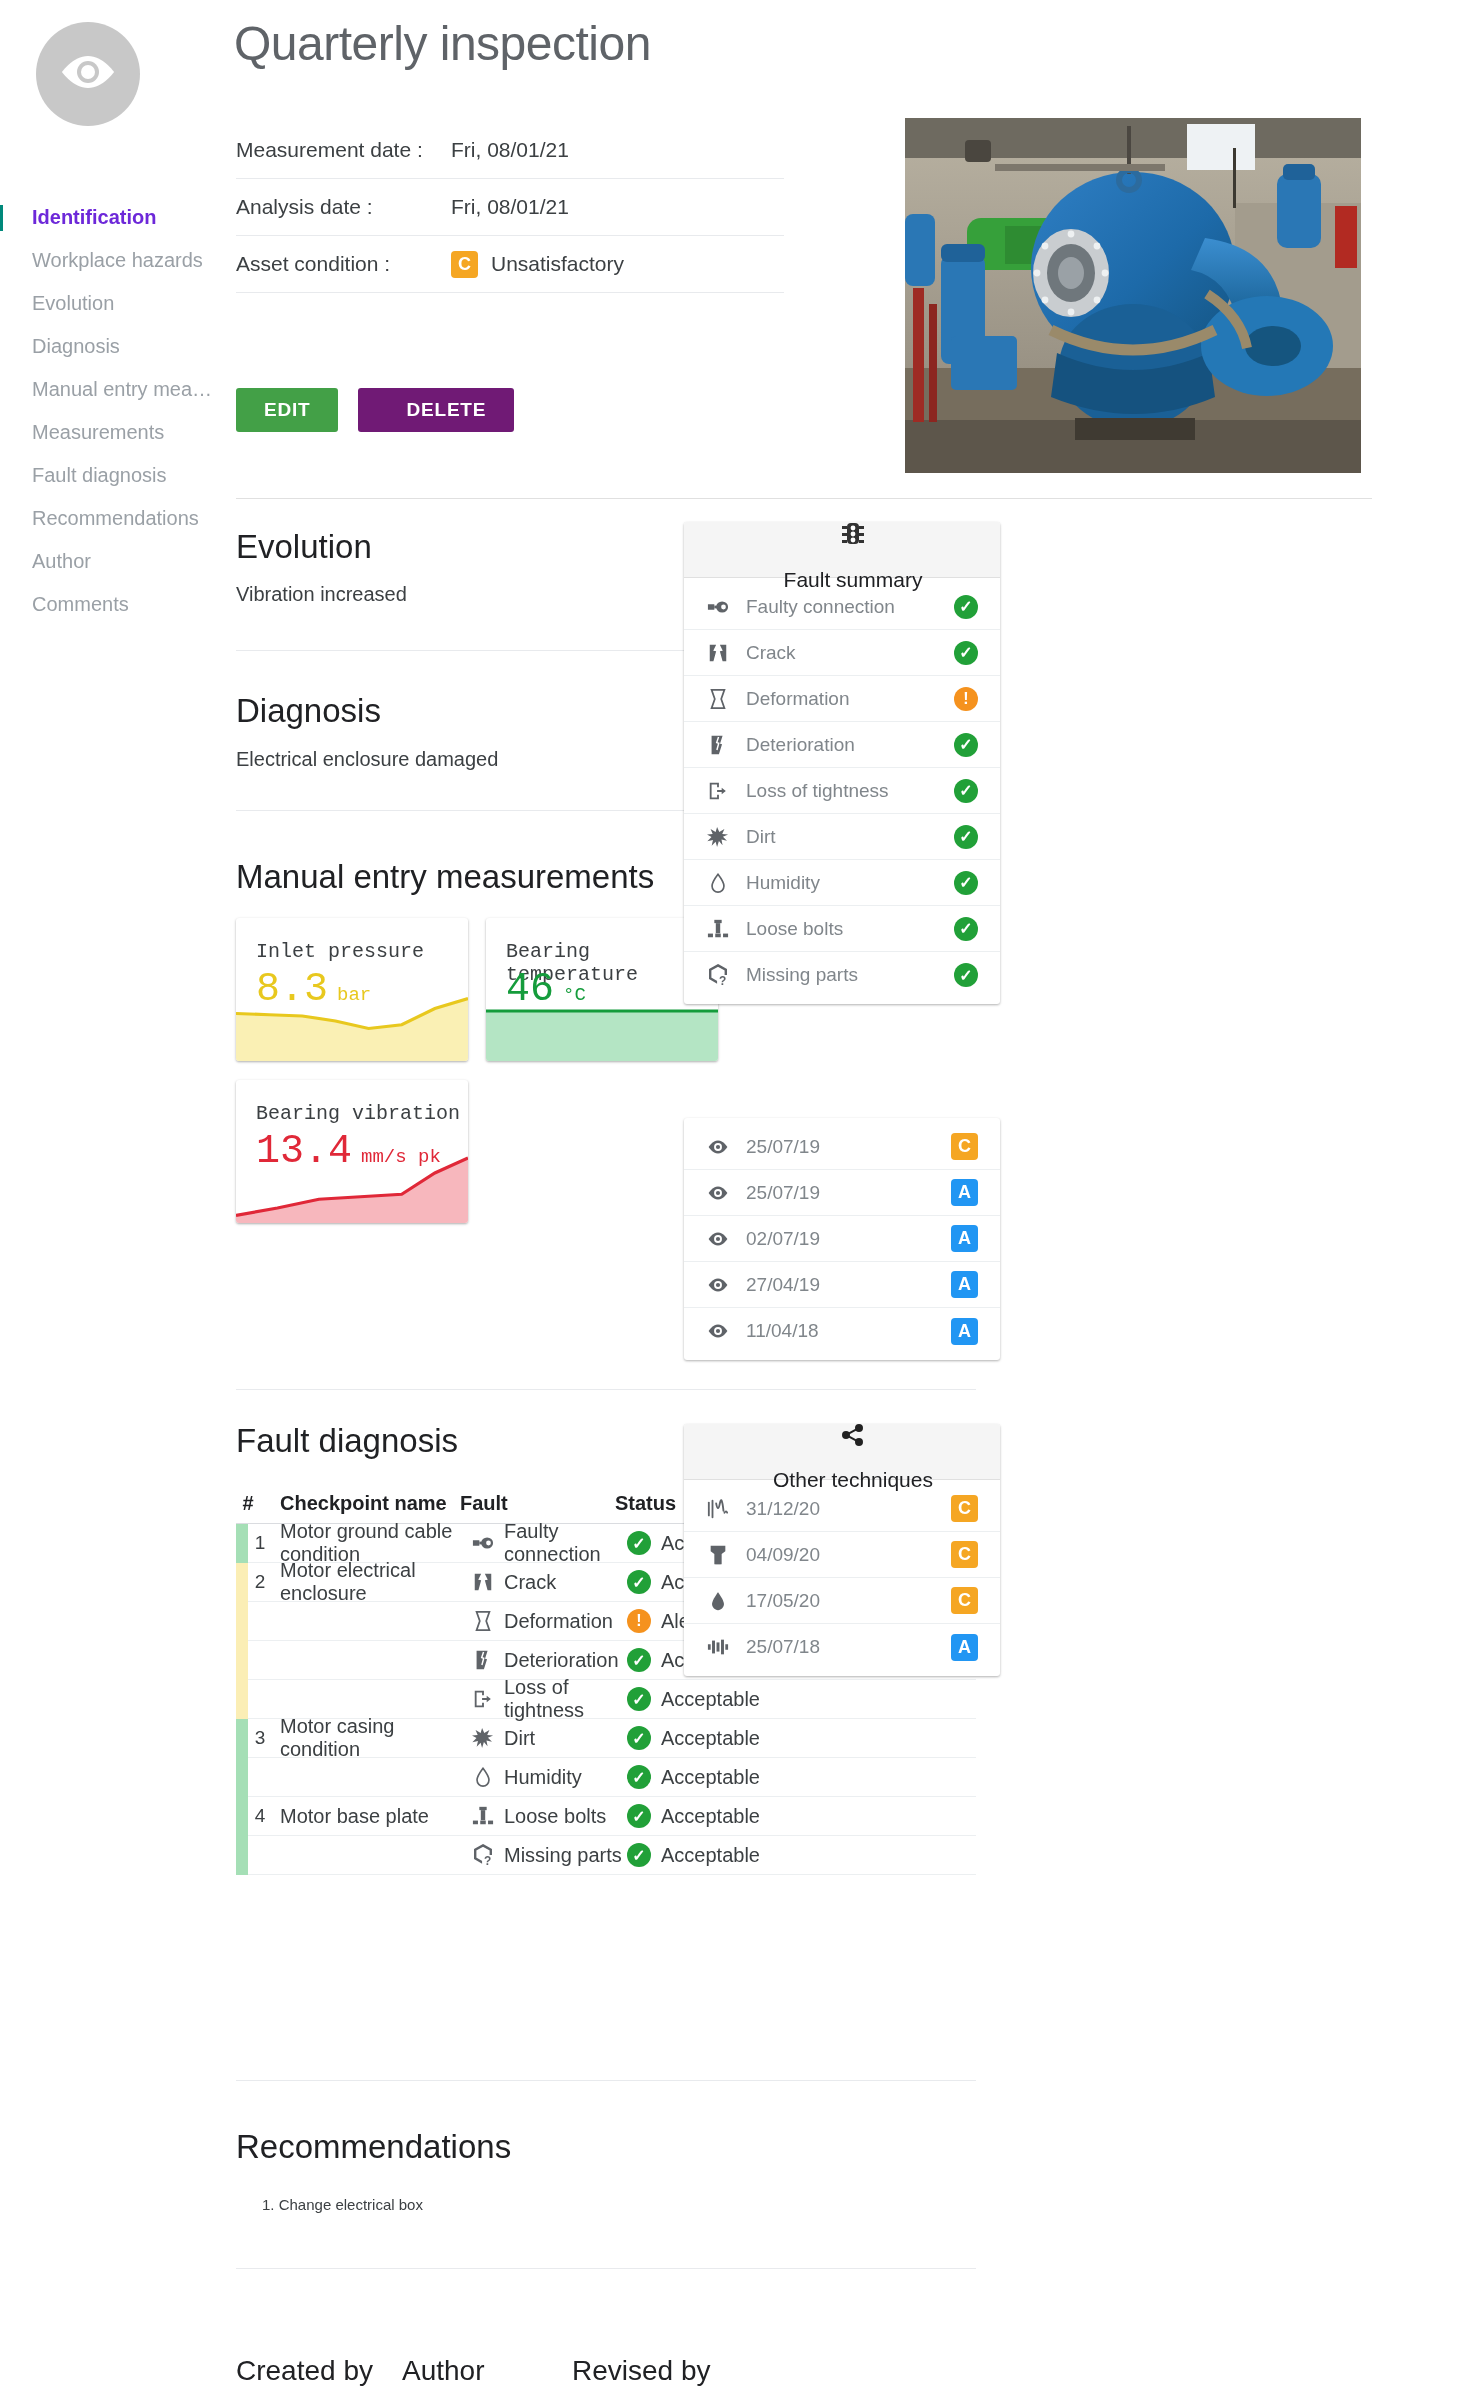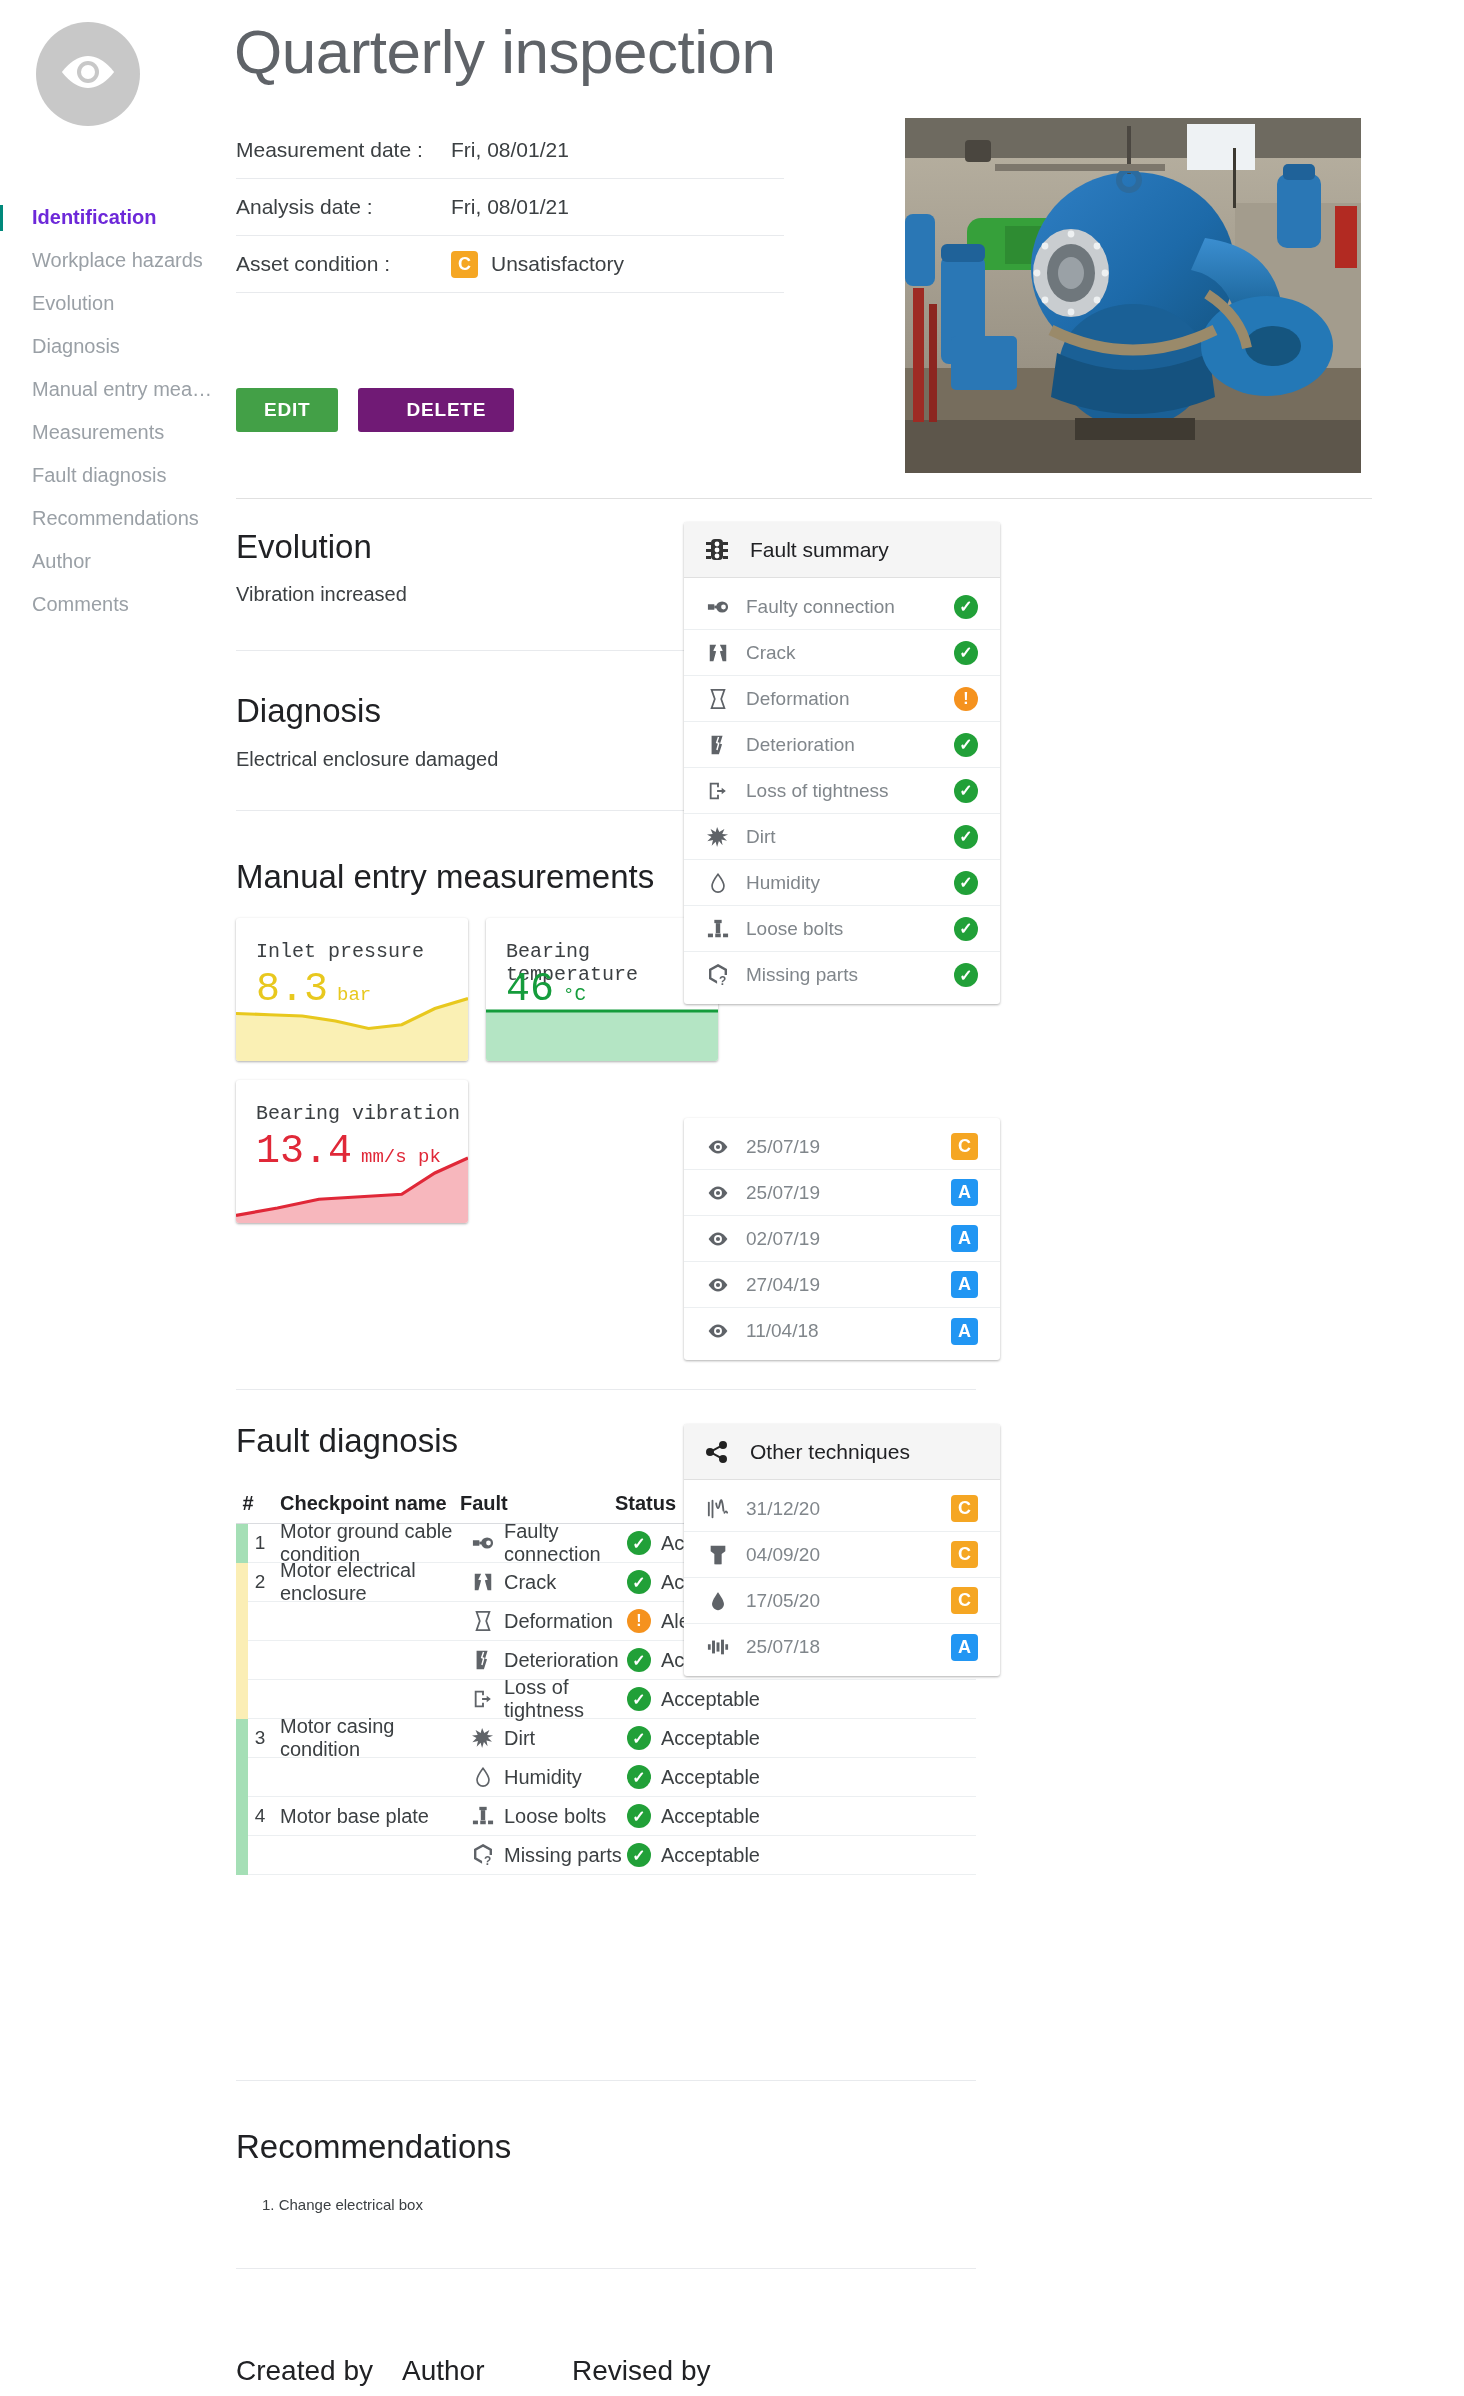--- a/index.html
+++ b/index.html
@@ -29,21 +29,21 @@
   .nav-item.active::before {
     content: ""; position: absolute; left: 0; top: 9px;
     width: 3px; height: 26px; background: #00897b;
   }
 
   
   .main { position: absolute; left: 224px; top: 0; width: 1240px; }
 
   .title {
     position: absolute; left: 10px; top: 16px;
-    font-size: 62px; font-weight: 400; color: #5f6368; letter-spacing: -0.5px;
+    font-size: 48px; font-weight: 400; color: #5f6368; letter-spacing: -0.5px;
   }
 
   
   .info-table { position: absolute; left: 12px; top: 122px; width: 548px; }
   .info-row {
     display: flex; align-items: center; height: 57px;
     border-bottom: 1px solid #e8eaed; font-size: 21px;
   }
   .info-label { width: 215px; color: #3c4043; }
   .info-value { display: flex; align-items: center; gap: 13px; color: #3c4043; }
@@ -133,21 +133,21 @@
 
   
   .panel {
     position: absolute; background: #fff; border-radius: 3px;
     box-shadow: 0 1px 3px rgba(0,0,0,0.2), 0 1px 2px rgba(0,0,0,0.12);
     width: 316px; overflow: hidden;
   }
   .panel-head {
     display: flex; align-items: center; gap: 22px;
     height: 56px; padding-left: 22px; background: #f5f5f5;
-    border-bottom: 1px solid #e0e0e0; font-size: 21px; color: #202124;
+    border-bottom: 1px solid #e0e0e0; font-size: 21px; color: #202124; flex-direction: column;
   }
   .panel-body { padding: 6px 0; }
   .prow {
     display: flex; align-items: center; height: 46px;
     padding: 0 22px; border-bottom: 1px solid #eceff1; font-size: 19px; color: #80868b;
   }
   .prow:last-child { border-bottom: none; }
   .prow .plabel { flex: 1; padding-left: 16px; }
   .prow .pico { width: 24px; display: flex; align-items: center; justify-content: center; }
 </style>

